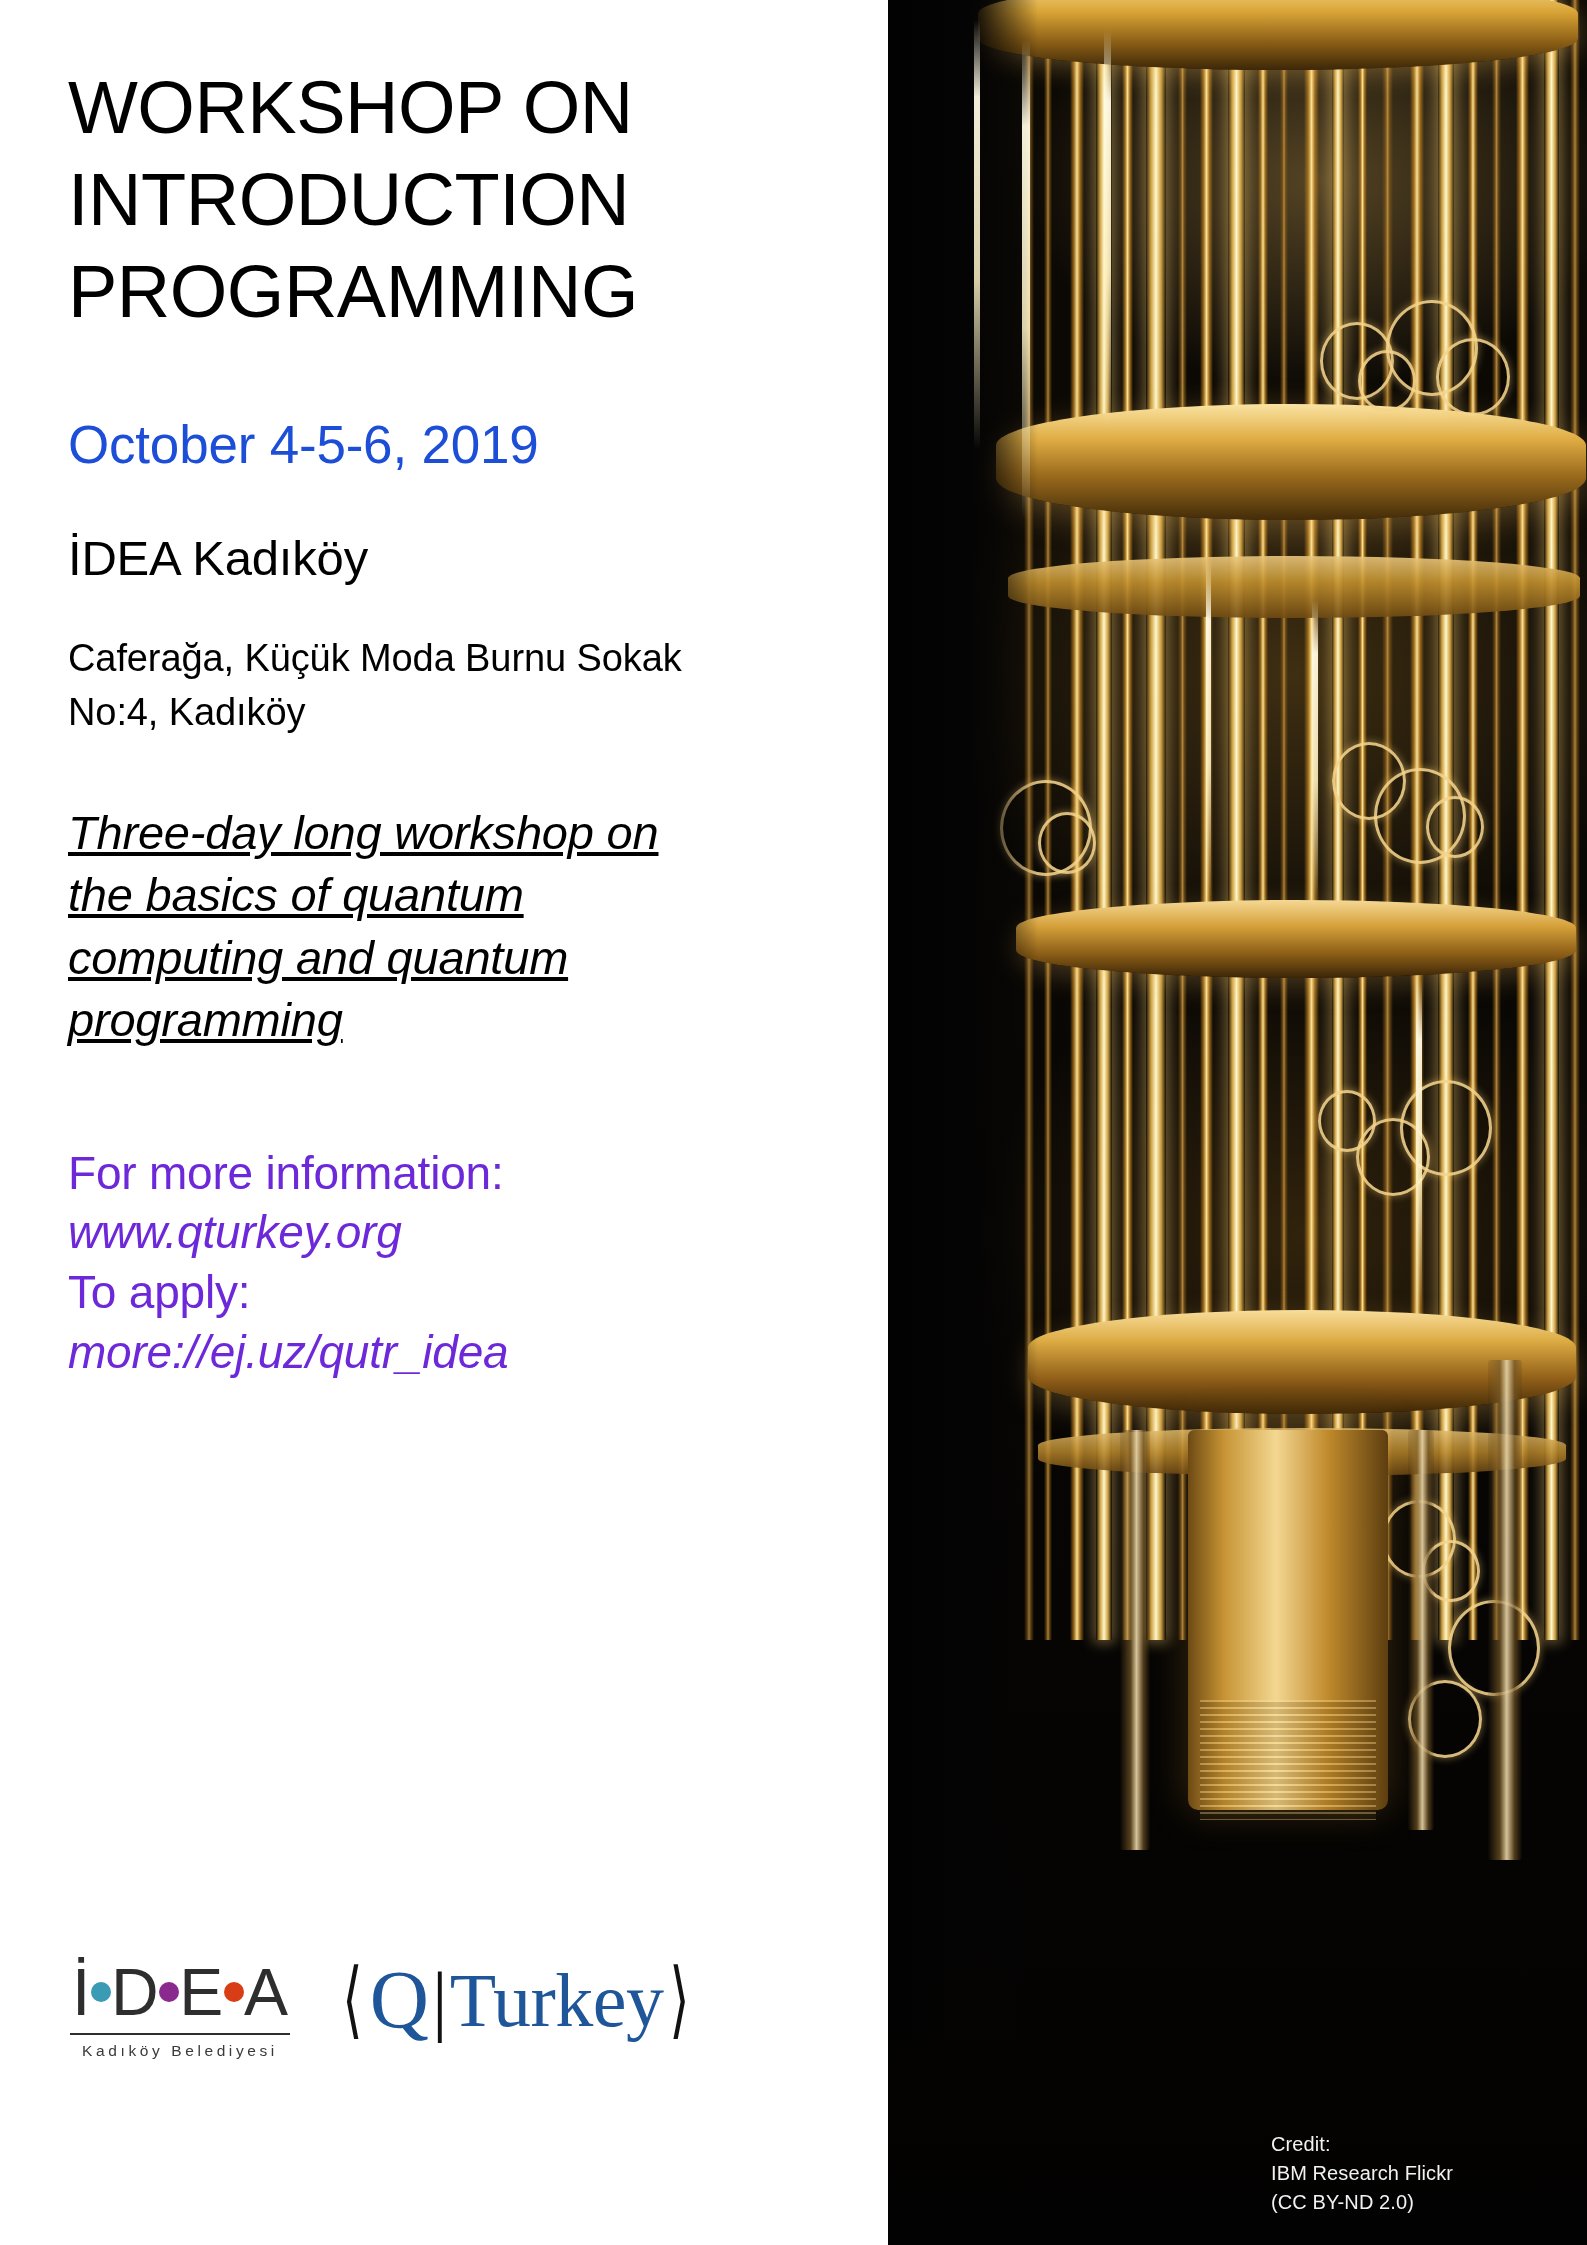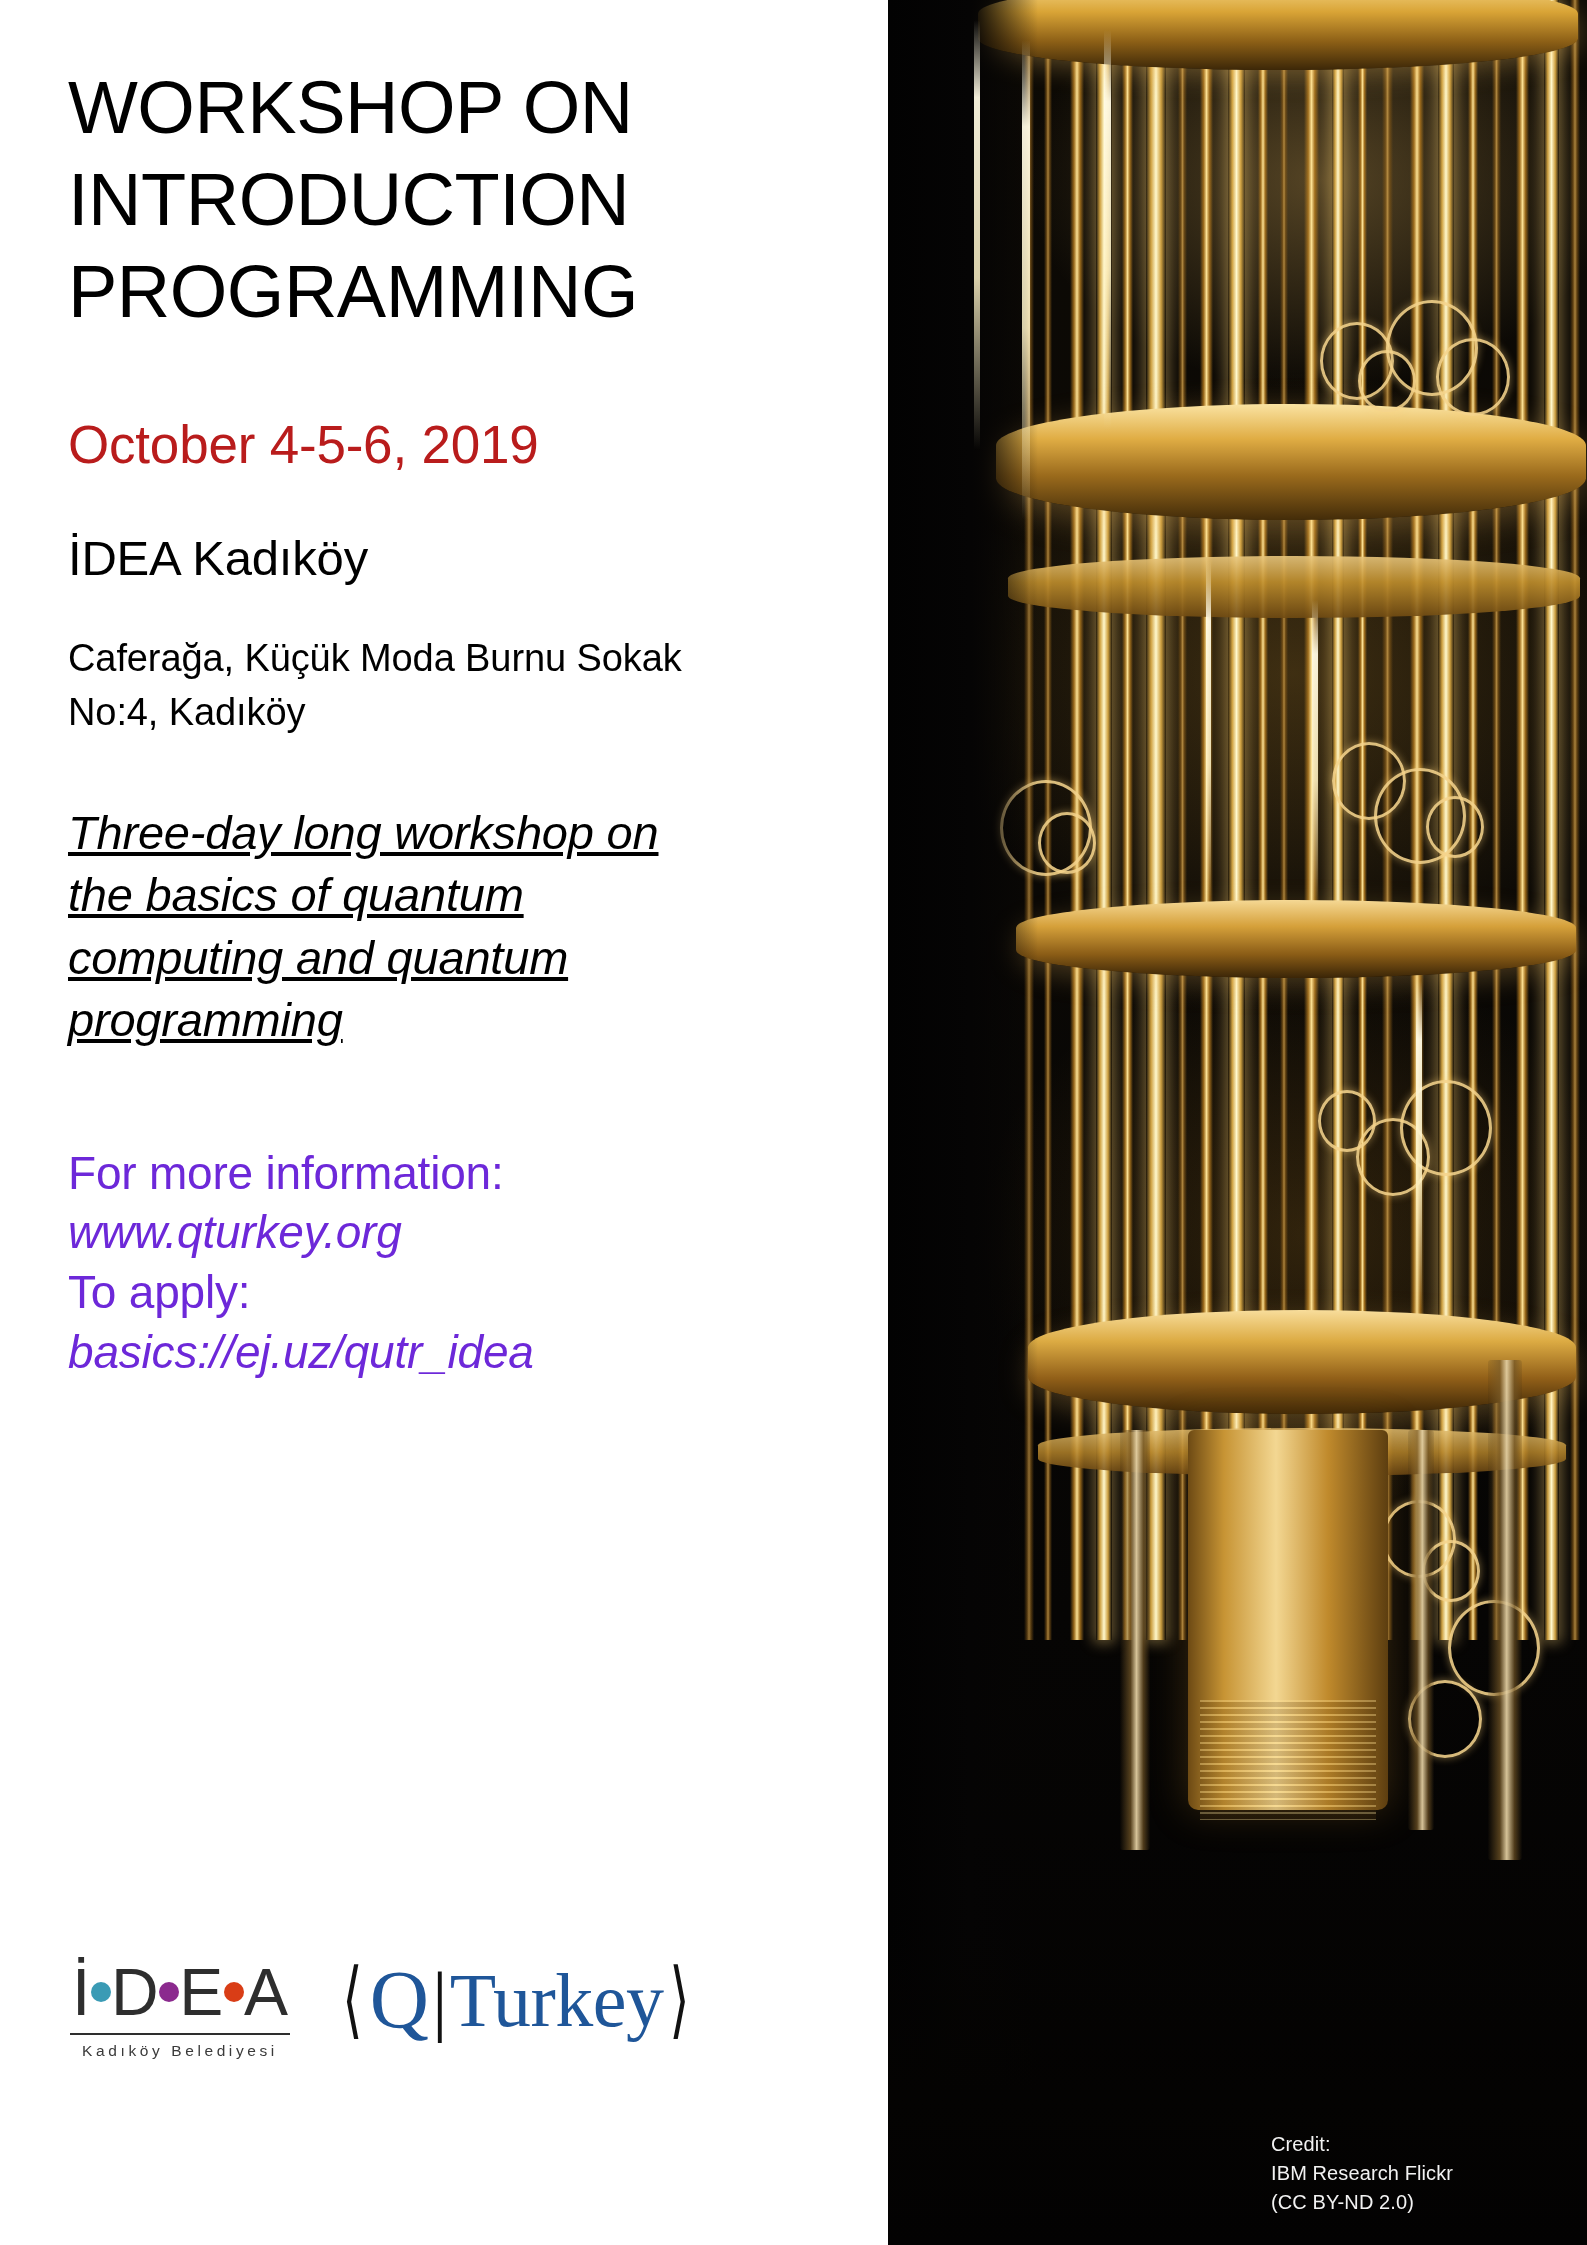--- a/index.html
+++ b/index.html
@@ -32,21 +32,21 @@
     line-height:1.24;
     color:#000000;
     white-space:nowrap;
   }
 
   .date-line {
     margin-top:76px;
     font-size:53px;
     font-weight:400;
     line-height:1.2;
-    color:#b91c1c;
+    color:#1d4ed8;
     letter-spacing:-0.2px;
   }
 
   .venue-name {
     margin-top:52px;
     font-size:49px;
     font-weight:400;
     line-height:1.2;
     color:#000000;
     letter-spacing:-0.2px;
@@ -319,21 +319,21 @@
       <div class="desc-line">Three-day long workshop on</div>
       <div class="desc-line">the basics of quantum</div>
       <div class="desc-line">computing and quantum</div>
       <div class="desc-line">programming</div>
     </div>
 
     <div class="info-block">
       <div class="info-line">For more information:</div>
       <div class="info-line italic">www.qturkey.org</div>
       <div class="info-line">To apply:</div>
-      <div class="info-line italic">basics://ej.uz/qutr_idea</div>
+      <div class="info-line italic">more://ej.uz/qutr_idea</div>
     </div>
 
     <div class="logo-row">
 
       <div class="idea-logo">
         <div class="idea-letters">
           <span class="idea-ch thin">İ</span>
           <span class="idea-dot" style="background:#3a9bb5"></span>
           <span class="idea-ch thin">D</span>
           <span class="idea-dot" style="background:#8b2a8e"></span>

